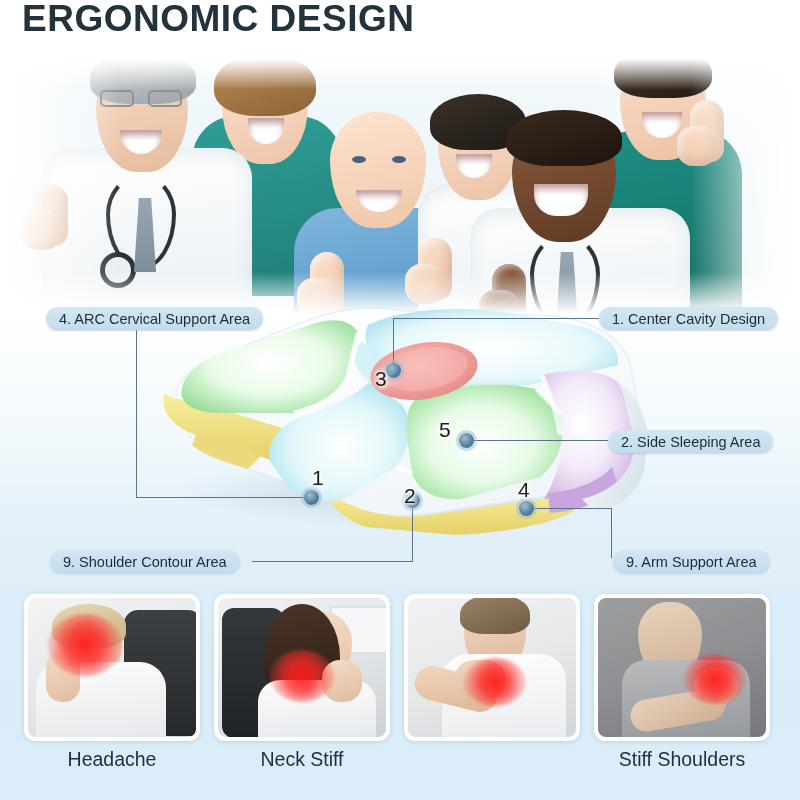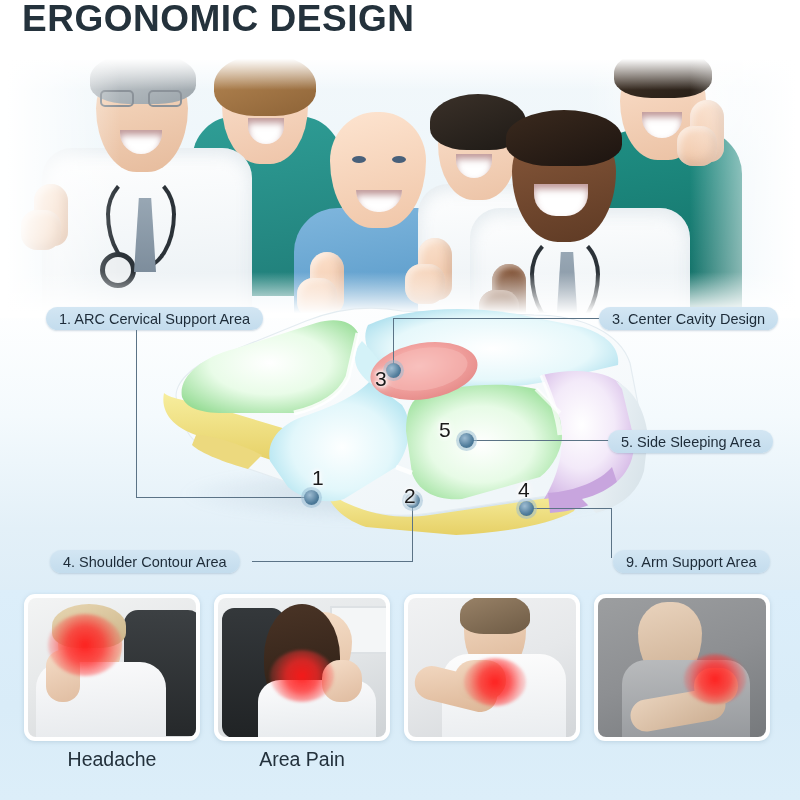--- a/index.html
+++ b/index.html
@@ -287,25 +287,25 @@
   <div class="leader h" style="left:590px;top:318px;width:14px;"></div>
   <div class="leader v" style="left:393px;top:318px;height:52px;"></div>
   <div class="leader h" style="left:393px;top:318px;width:198px;"></div>
 
   <div class="leader h" style="left:532px;top:508px;width:80px;"></div>
   <div class="leader v" style="left:611px;top:508px;height:50px;"></div>
 
   <div class="leader h" style="left:471px;top:440px;width:140px;"></div>
 </div>
 
-<div class="pill" style="left:46px;top:307px;">1. ARC Cervical Support Area</div>
-<div class="pill" style="left:50px;top:550px;">4. Shoulder Contour Area</div>
-<div class="pill" style="left:599px;top:307px;">3. Center Cavity Design</div>
+<div class="pill" style="left:46px;top:307px;">4. ARC Cervical Support Area</div>
+<div class="pill" style="left:50px;top:550px;">9. Shoulder Contour Area</div>
+<div class="pill" style="left:599px;top:307px;">1. Center Cavity Design</div>
 <div class="pill" style="left:613px;top:550px;">9. Arm Support Area</div>
-<div class="pill" style="left:608px;top:430px;">5. Side Sleeping Area</div>
+<div class="pill" style="left:608px;top:430px;">2. Side Sleeping Area</div>
 
 <div class="marker" style="left:0;top:0;">
   <span class="dot" style="left:304px;top:490px;"></span>
   <span class="num" style="left:312px;top:466px;">1</span>
 </div>
 <div class="marker" style="left:0;top:0;">
   <span class="dot" style="left:405px;top:493px;"></span>
   <span class="num" style="left:404px;top:484px;">2</span>
 </div>
 <div class="marker" style="left:0;top:0;">
@@ -362,14 +362,15 @@
     <div class="ph" style="background:linear-gradient(160deg,#9c9ea0 0%,#8d8f92 50%,#76797c 100%);">
       <div style="position:absolute;left:40px;top:4px;width:64px;height:78px;border-radius:46% 46% 44% 44%/40% 40% 60% 60%;background:linear-gradient(165deg,#e9d3bd,#cdb094);"></div>
       <div style="position:absolute;left:24px;top:62px;width:128px;height:86px;background:linear-gradient(175deg,#b9bbbd,#93969a);border-radius:24px 24px 0 0;"></div>
       <div style="position:absolute;left:32px;top:96px;width:96px;height:32px;border-radius:16px;transform:rotate(-10deg);background:linear-gradient(160deg,#e8d2bc,#cdaf93);"></div>
       <div style="position:absolute;left:96px;top:70px;width:44px;height:36px;border-radius:18px;background:linear-gradient(160deg,#e8d2bc,#cdaf93);"></div>
       <div class="pain" style="left:86px;top:56px;width:62px;height:50px;"></div>
     </div>
   </div>
 
   <div class="caption" style="left:24px;top:158px;text-align:center;">Headache</div>
-  <div class="caption" style="left:214px;top:158px;">Area Pain</div>
+  <div class="caption" style="left:214px;top:158px;">Neck Stiff</div>
+  <div class="caption" style="left:594px;top:158px;">Stiff Shoulders</div>
 </div>
 
 </body></html>

